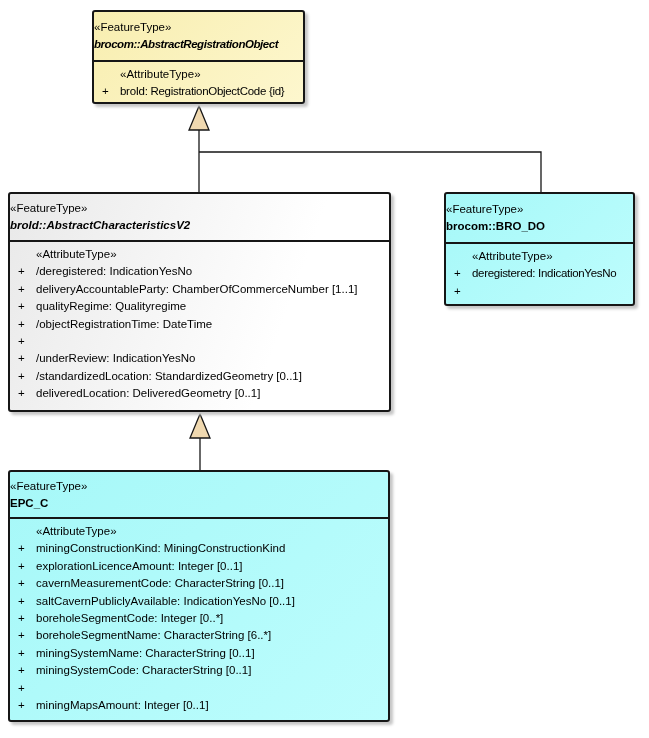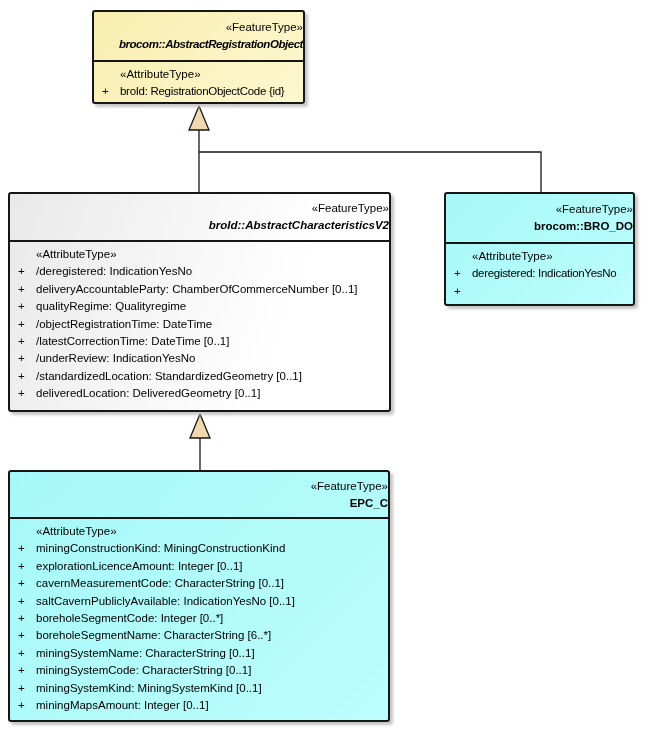--- a/index.html
+++ b/index.html
@@ -33,21 +33,21 @@
     box-shadow: 3px 3px 3px #c6c6c6;
   }
   .c-yellow { background: linear-gradient(135deg, #f8eeb0 0%, #fdf7ce 100%); }
   .c-white  { background: linear-gradient(110deg, #e9e9e9 0%, #ffffff 70%); }
   .c-cyan   { background: linear-gradient(135deg, #a6f8f8 0%, #bdfdfd 100%); }
 
   .cls-header {
     border-bottom: 2px solid #161616;
     display: flex;
     flex-direction: column;
-    align-items: flex-end;
+    align-items: flex-start;
     justify-content: center;
     gap: 3px;
     overflow: hidden;
   }
   .stereotype { line-height: 13px; }
   .cls-name {
     font-weight: bold;
     line-height: 14px;
     white-space: nowrap;
   }
@@ -108,33 +108,32 @@
     </div>
     <div class="cls-attrs">
       <div class="attr-stereotype">«AttributeType»</div>
       <div>
           <div class="attr-row">
             <span class="vis">+</span>
             <span class="attr-text">/deregistered: IndicationYesNo</span>
           </div>
           <div class="attr-row">
             <span class="vis">+</span>
-            <span class="attr-text">deliveryAccountableParty: ChamberOfCommerceNumber [0..1]</span>
+            <span class="attr-text">deliveryAccountableParty: ChamberOfCommerceNumber [1..1]</span>
           </div>
           <div class="attr-row">
             <span class="vis">+</span>
             <span class="attr-text">qualityRegime: Qualityregime</span>
           </div>
           <div class="attr-row">
             <span class="vis">+</span>
             <span class="attr-text">/objectRegistrationTime: DateTime</span>
           </div>
           <div class="attr-row">
             <span class="vis">+</span>
-            <span class="attr-text">/latestCorrectionTime: DateTime [0..1]</span>
           </div>
           <div class="attr-row">
             <span class="vis">+</span>
             <span class="attr-text">/underReview: IndicationYesNo</span>
           </div>
           <div class="attr-row">
             <span class="vis">+</span>
             <span class="attr-text">/standardizedLocation: StandardizedGeometry [0..1]</span>
           </div>
           <div class="attr-row">
@@ -199,21 +198,20 @@
           <div class="attr-row">
             <span class="vis">+</span>
             <span class="attr-text">miningSystemName: CharacterString [0..1]</span>
           </div>
           <div class="attr-row">
             <span class="vis">+</span>
             <span class="attr-text">miningSystemCode: CharacterString [0..1]</span>
           </div>
           <div class="attr-row">
             <span class="vis">+</span>
-            <span class="attr-text">miningSystemKind: MiningSystemKind [0..1]</span>
           </div>
           <div class="attr-row">
             <span class="vis">+</span>
             <span class="attr-text">miningMapsAmount: Integer [0..1]</span>
           </div>
         </div>
     </div>
   </div>
 
 </div>

